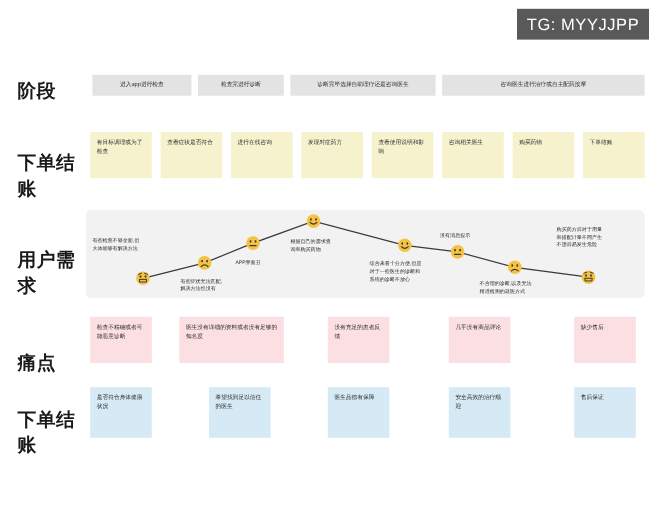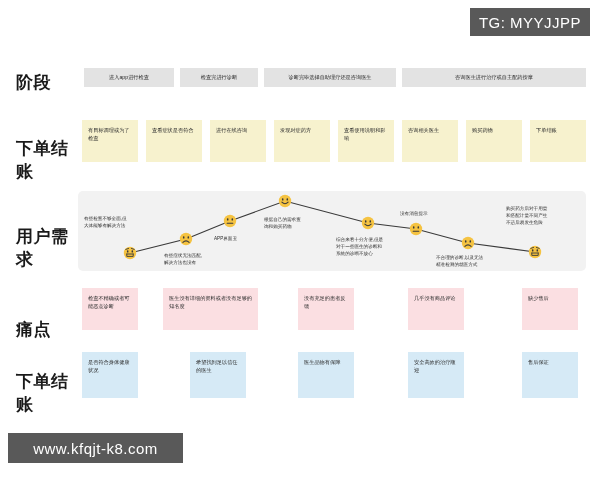--- a/index.html
+++ b/index.html
@@ -225,15 +225,14 @@
 
   <div class="row-label" style="top:370px">下单结账</div>
   <div id="needs-row">
       <div class="note note-blue" style="left: 82px; top: 352px; width: 56px; height: 46px;">是否符合身体健康状况</div>
       <div class="note note-blue" style="left: 190px; top: 352px; width: 56px; height: 46px;">希望找到足以信任的医生</div>
       <div class="note note-blue" style="left: 298px; top: 352px; width: 56px; height: 46px;">医生品德有保障</div>
       <div class="note note-blue" style="left: 408px; top: 352px; width: 56px; height: 46px;">安全高效的治疗顺迎</div>
       <div class="note note-blue" style="left: 522px; top: 352px; width: 56px; height: 46px;">售后保证</div>
     </div>
 
-  <div class="wm" id="wm-bottom">www.kfqjt-k8.com</div>
 
 </div>
 
 </body></html>

